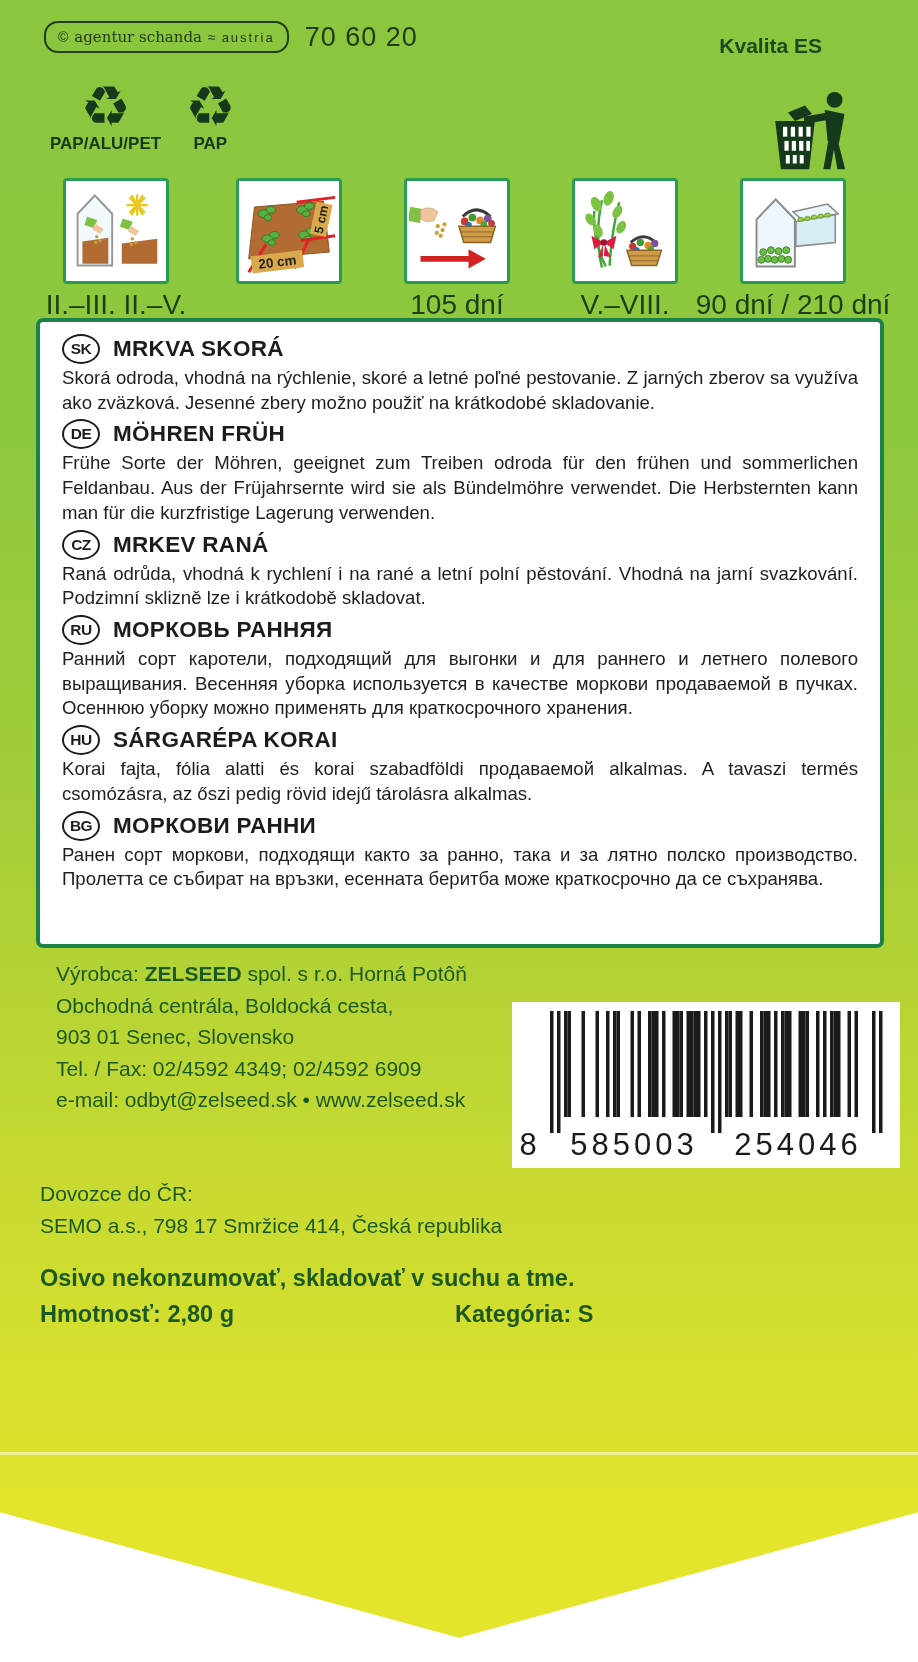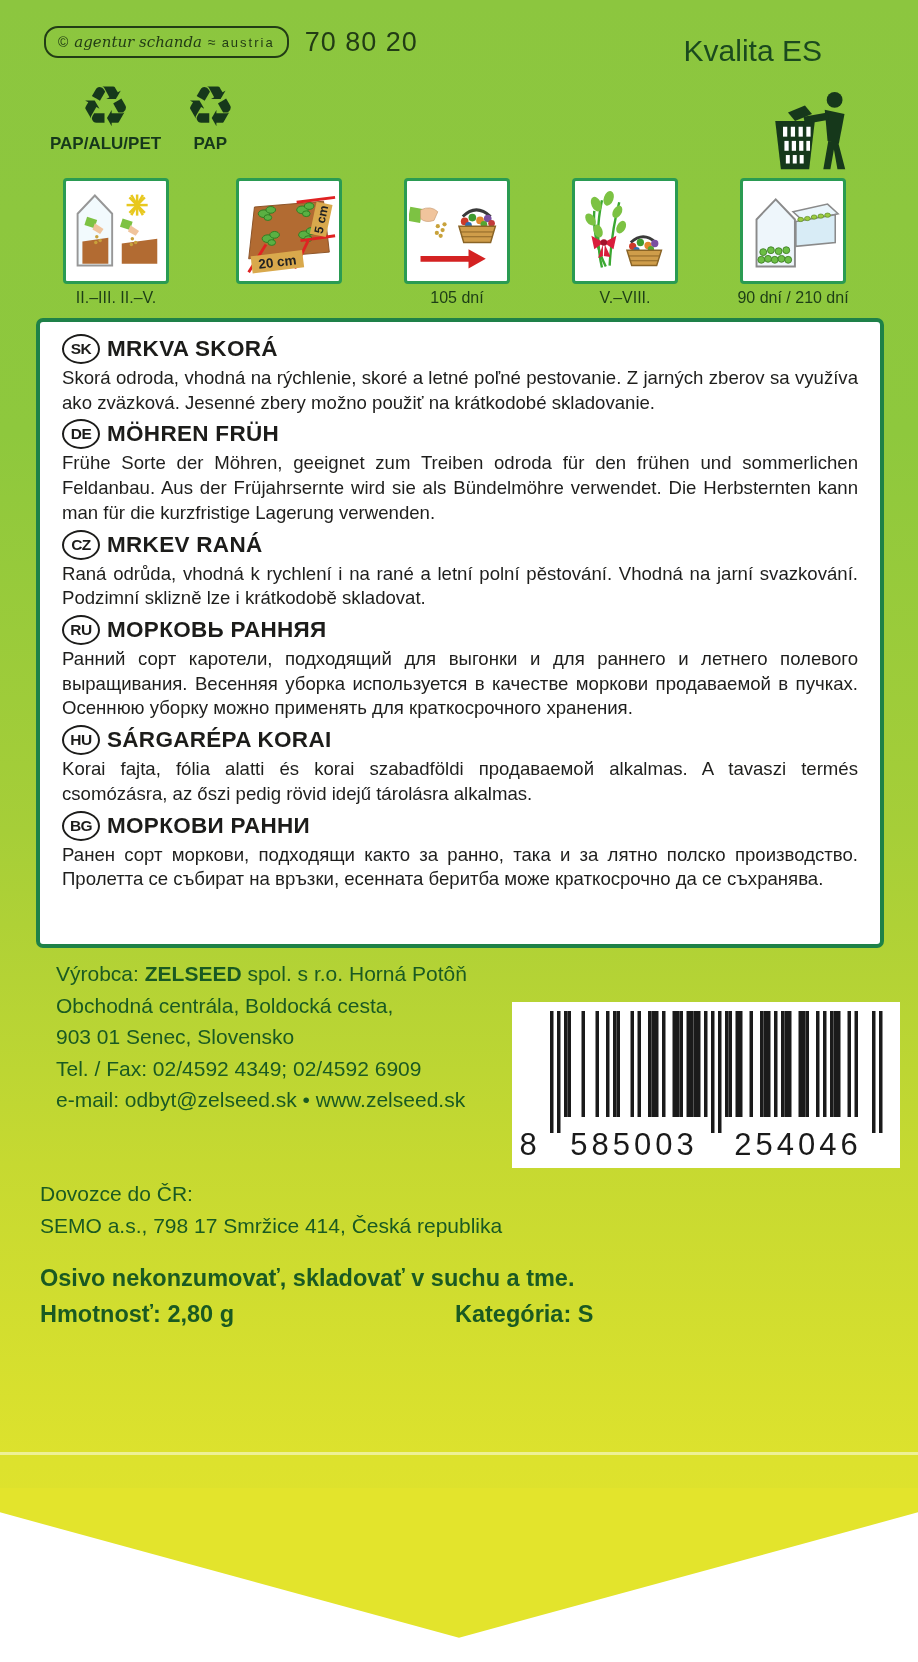--- a/index.html
+++ b/index.html
@@ -4,38 +4,38 @@
 <style>
   html,body{margin:0;padding:0;}
   .page{
     position:relative; width:918px; height:1662px; overflow:hidden;
     font-family:"Liberation Sans", sans-serif;
     background:linear-gradient(180deg,#8CC63F 0%,#8EC83D 26%,#A6CE38 50%,#C6D931 70%,#DDE22D 88%,#E3E42C 100%);
   }
   
   .topbar{position:absolute;top:16px;left:44px;right:44px;display:flex;align-items:center;color:#223C15;}
   .logo-pill{display:flex;align-items:center;gap:6px;border:2px solid #223C15;border-radius:14px;padding:3px 12px;font-size:14px;height:22px;}
-  .logo-name{font-style:italic;font-family:"DejaVu Serif",serif;font-size:15px;}
+  .logo-name{font-family:"DejaVu Serif",serif;font-size:15px;}
   .logo-country{font-size:13px;letter-spacing:2px;}
   .print-code{font-size:27px;margin-left:16px;letter-spacing:1px;}
-  .quality{margin-left:auto;margin-right:52px;font-size:30px;font-weight:normal;color:#1B4A1E;margin-top:18px;}
+  .quality{margin-left:auto;margin-right:52px;font-size:21px;font-weight:bold;color:#1B4A1E;margin-top:18px;}
   
   .recycle-row{position:absolute;top:78px;left:50px;display:flex;gap:24px;}
   .recycle{display:flex;flex-direction:column;align-items:center;color:#16381B;}
   .recycle-glyph{font-size:56px;line-height:58px;}
   .recycle-label{font-size:17px;font-weight:bold;margin-top:-2px;}
   .tidyman{position:absolute;top:90px;right:58px;}
   
   .picto-row{position:absolute;top:178px;left:0;width:918px;height:130px;}
   .picto{position:absolute;top:0;width:106px;display:flex;flex-direction:column;align-items:center;}
   .picto-box{width:106px;height:106px;background:#fff;border:3.5px solid #2A9B52;border-radius:4px;box-sizing:border-box;display:flex;align-items:center;justify-content:center;}
-  .picto-label{margin-top:5px;font-size:16px;color:#1D3E16;white-space:nowrap;}
+  .picto-label{margin-top:5px;font-size:28px;color:#1D3E16;white-space:nowrap;}
   
   .panel{position:absolute;top:318px;left:36px;width:848px;height:630px;background:#fff;border:4px solid #1E8148;border-radius:7px;box-sizing:border-box;padding:8px 22px 6px;overflow:hidden;}
-  .sec-head{display:flex;align-items:center;gap:7px;margin:4px 0 2px;}
+  .sec-head{display:flex;align-items:center;gap:13px;margin:4px 0 2px;}
   .badge{border:2.6px solid #1C1C1A;border-radius:50%;min-width:38px;height:30px;display:flex;align-items:center;justify-content:center;font-weight:bold;font-size:15.5px;letter-spacing:-0.5px;color:#1C1C1A;box-sizing:border-box;padding:0 3px;}
   .sec-title{font-weight:bold;font-size:22.5px;color:#1C1C1A;letter-spacing:0.3px;text-align:right;}
   .sec-body{font-size:18.6px;line-height:1.33;text-align:justify;color:#1E1E1C;margin:1px 0 4px;}
   
   .producer{position:absolute;top:958px;left:56px;width:472px;font-size:21px;line-height:1.5;color:#1A5A22;}
   .producer b{font-weight:bold;}
   .barcode-box{position:absolute;top:1002px;left:512px;width:388px;height:166px;background:#fff;display:flex;align-items:center;justify-content:center;}
   .importer{position:absolute;top:1178px;left:40px;font-size:21px;line-height:1.5;color:#1A5A22;}
   .notes{position:absolute;top:1260px;left:40px;right:44px;font-size:23.5px;font-weight:bold;color:#1A5A22;line-height:1.55;}
   .notes-row{position:relative;}
@@ -52,21 +52,21 @@
 
 <div class="page">
 
   <div class="topbar">
     <div class="logo-pill">
       <span>©</span>
       <span class="logo-name">agentur schanda</span>
       <span>≈</span>
       <span class="logo-country">austria</span>
     </div>
-    <span class="print-code">70 80 20</span>
+    <span class="print-code">70 60 20</span>
     <span class="quality">Kvalita ES</span>
   </div>
 
   <div class="recycle-row">
     <div class="recycle">
       <span class="recycle-glyph">♻</span>
       <span class="recycle-label">PAP/ALU/PET</span>
     </div>
     <div class="recycle">
       <span class="recycle-glyph">♻</span>

